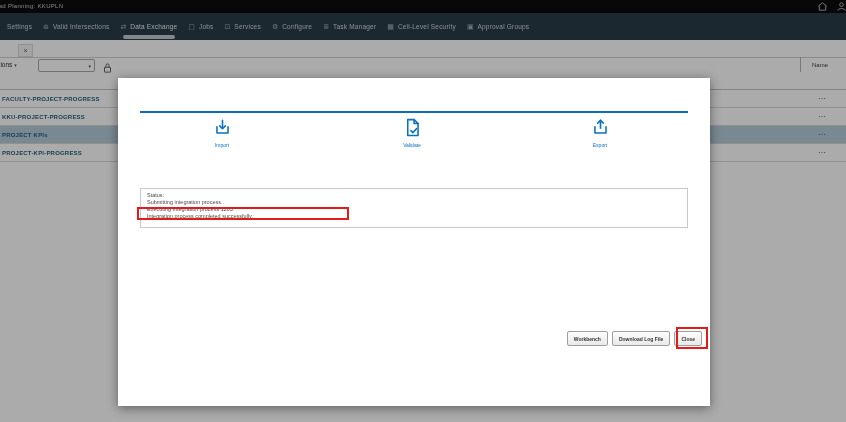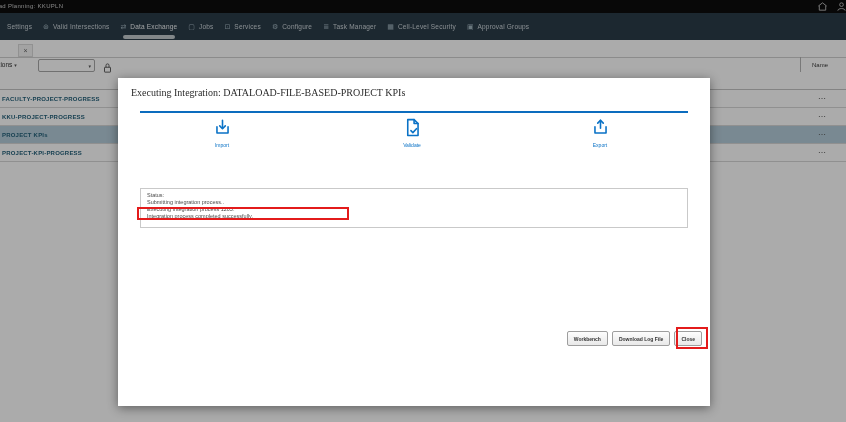--- a/index.html
+++ b/index.html
@@ -166,21 +166,20 @@
       <div class="row">
         <span class="row-name">PROJECT-KPI-PROGRESS</span>
         <span class="row-menu">⋯</span>
       </div>
     </div>
   </div>
 
   <div class="overlay"></div>
 
   <div class="modal">
-    <div class="modal-title">Executing Integration: DATALOAD-FILE-BASED-PROJECT KPIs</div>
     <div class="modal-divider"></div>
 
     <div class="step" style="left:64px;">
       <span>
         <svg width="19" height="19" viewBox="0 0 24 24" fill="none" stroke="#0a72c6" stroke-width="2" stroke-linecap="round" stroke-linejoin="round">
           <path d="M5 11 V19 H19 V11"></path>
             <path d="M12 3 V13"></path>
             <path d="M8.5 10 L12 13.5 L15.5 10"></path>
         </svg>
       </span>

